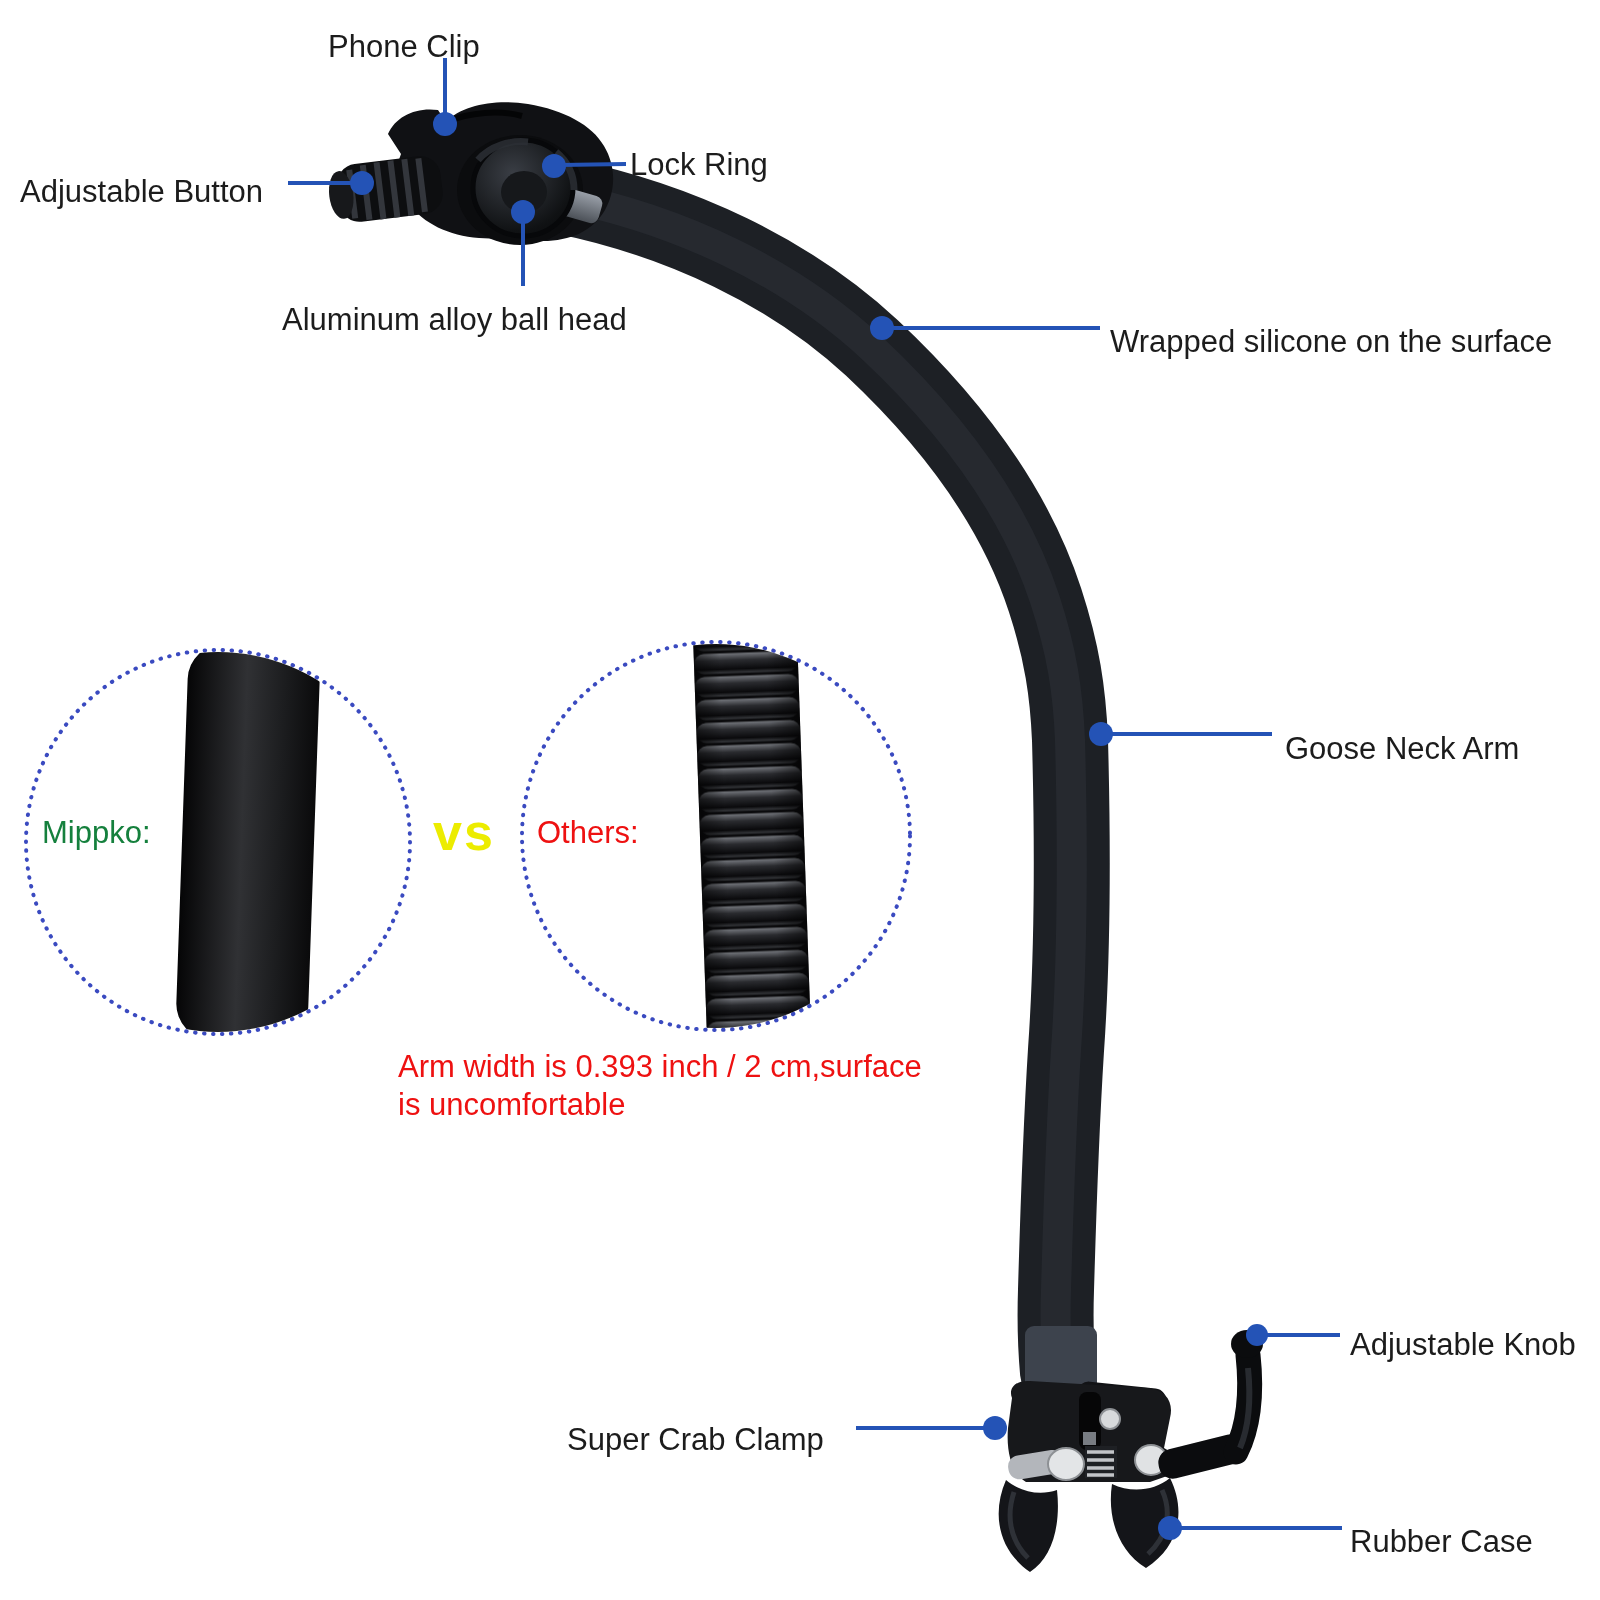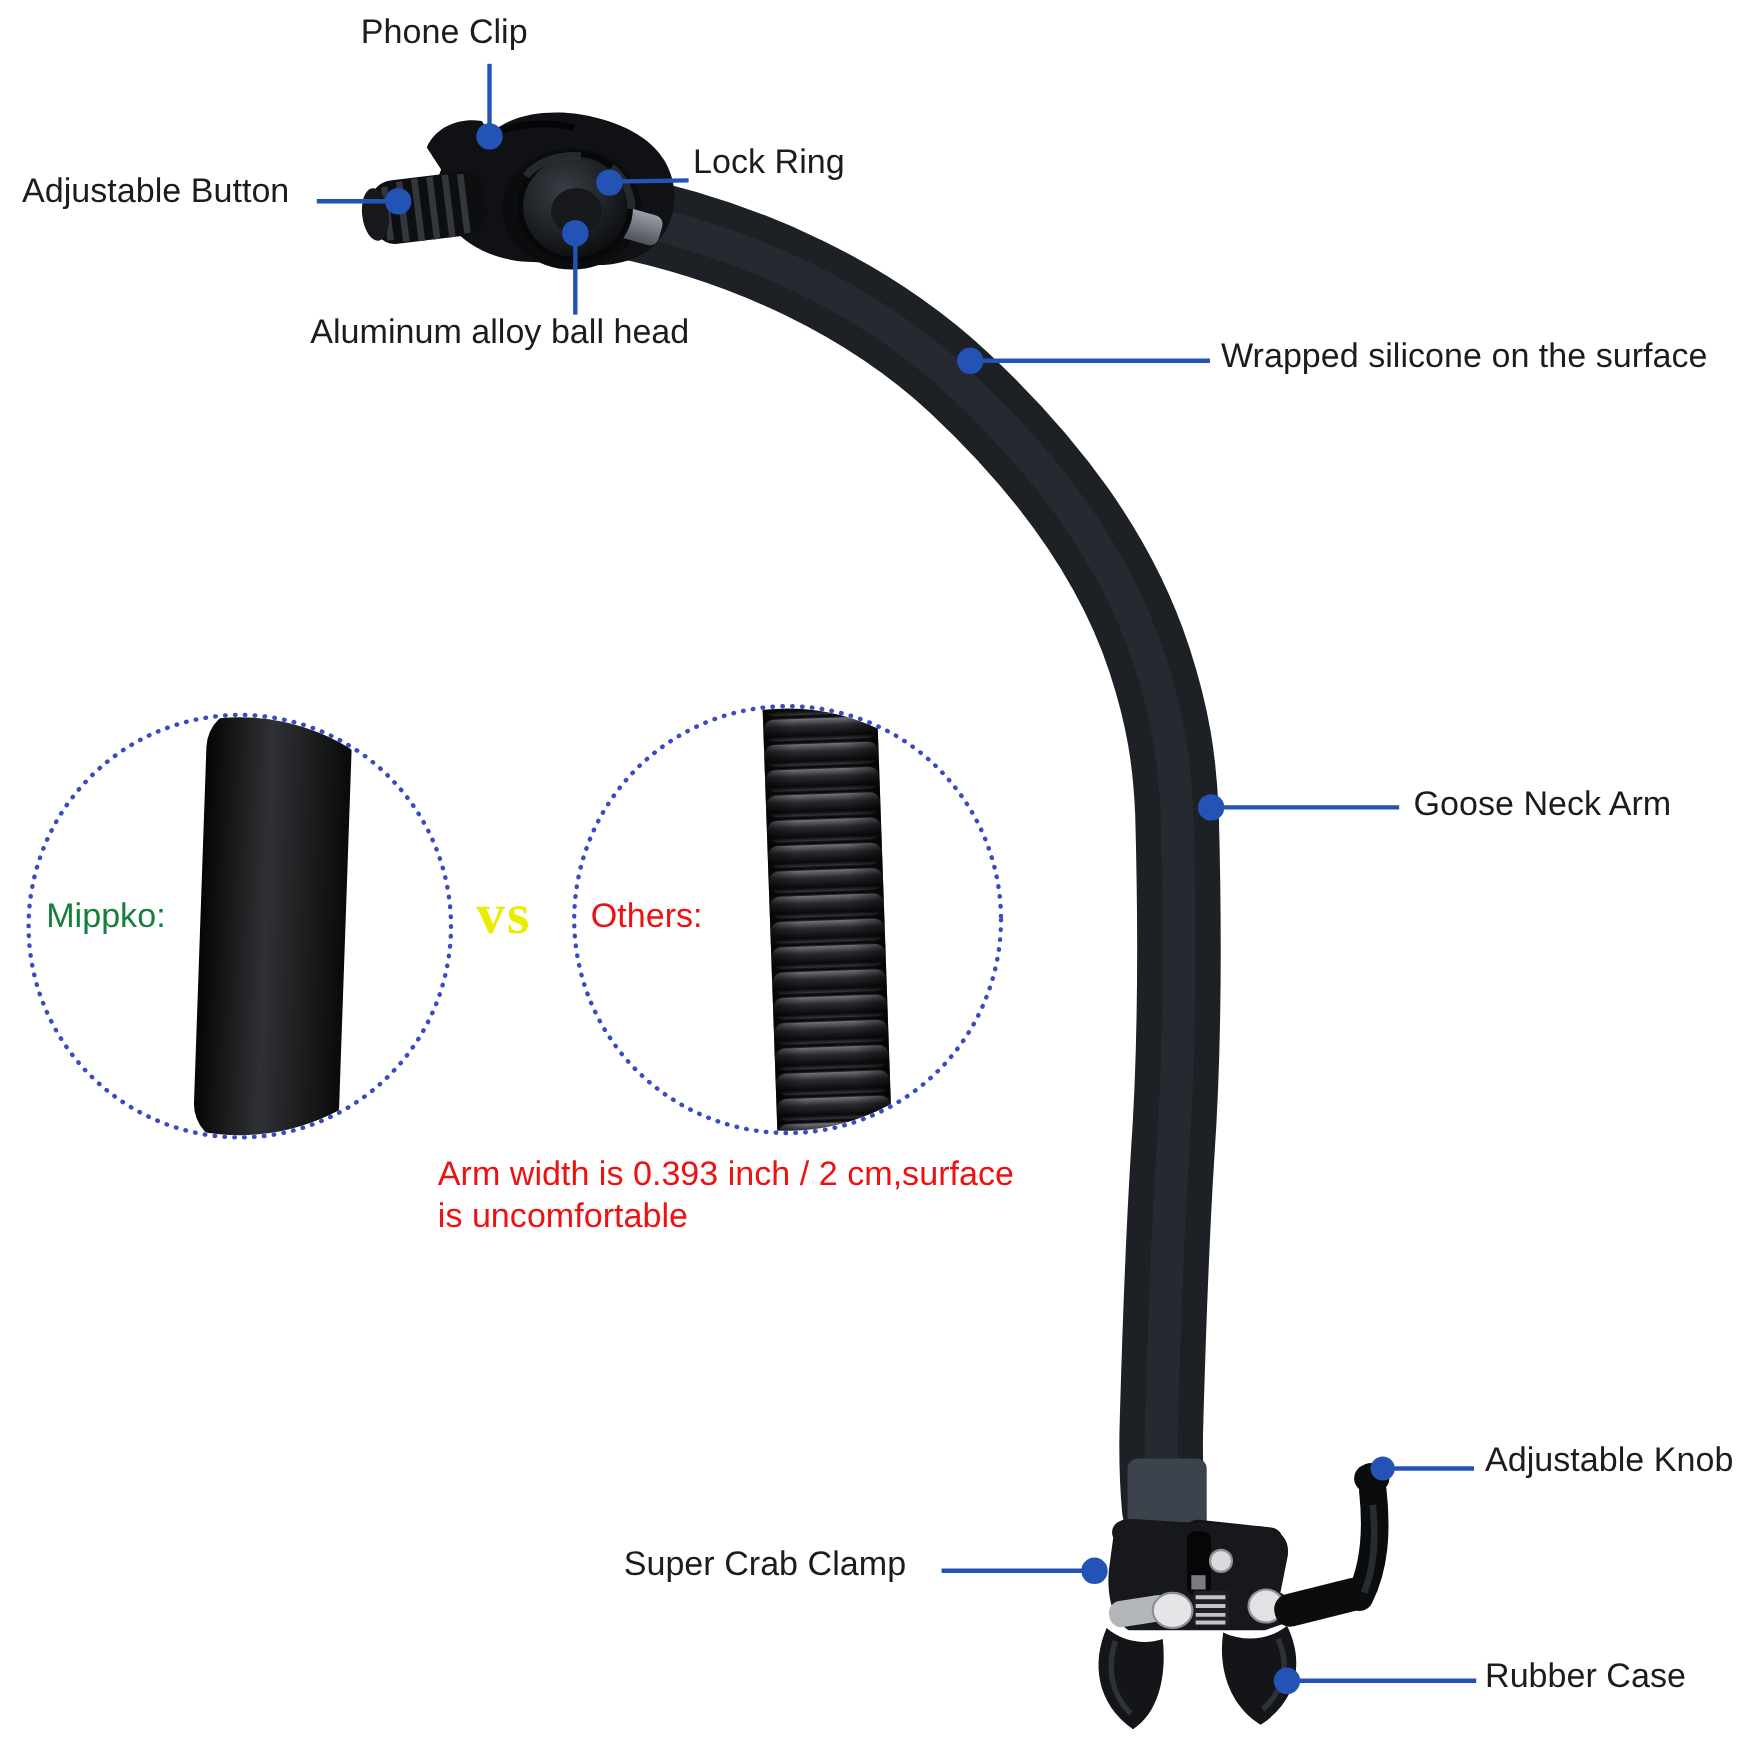--- a/index.html
+++ b/index.html
@@ -4,29 +4,30 @@
 <style>
   html,body{margin:0;padding:0;background:#ffffff}
   .canvas{
     position:relative;width:1600px;height:1600px;background:#ffffff;
     font-family:"Liberation Sans",sans-serif;overflow:hidden;
   }
   .art{position:absolute;left:0;top:0;width:1600px;height:1600px}
   .lbl{
     position:absolute;font-size:31px;line-height:38px;color:#1c1c1c;
     white-space:nowrap;
+    margin-top:18px;
   }
   .note{position:absolute;font-size:31px;line-height:38px;white-space:nowrap}
   .note-blue{color:#2b4a9d}
   .note-red{color:#ee1111}
   .tag-blue{position:absolute;font-size:31px;line-height:36px;color:#15803d;white-space:nowrap}
   .tag-red{position:absolute;font-size:31px;line-height:36px;color:#ee1111;white-space:nowrap}
   .vs{
     position:absolute;font-size:52px;line-height:1;font-weight:bold;
-    color:#ecec00;letter-spacing:2px;white-space:nowrap;font-family:Liberation Serif, serif;
+    color:#ecec00;letter-spacing:2px;white-space:nowrap;
   }
 </style>
 </head>
 <body>
 
 <div class="canvas">
 
   <svg class="art" viewBox="0 0 1600 1600" aria-hidden="true">
     <defs>
       <radialGradient id="ballGrad" cx="0.4" cy="0.35" r="0.75">

